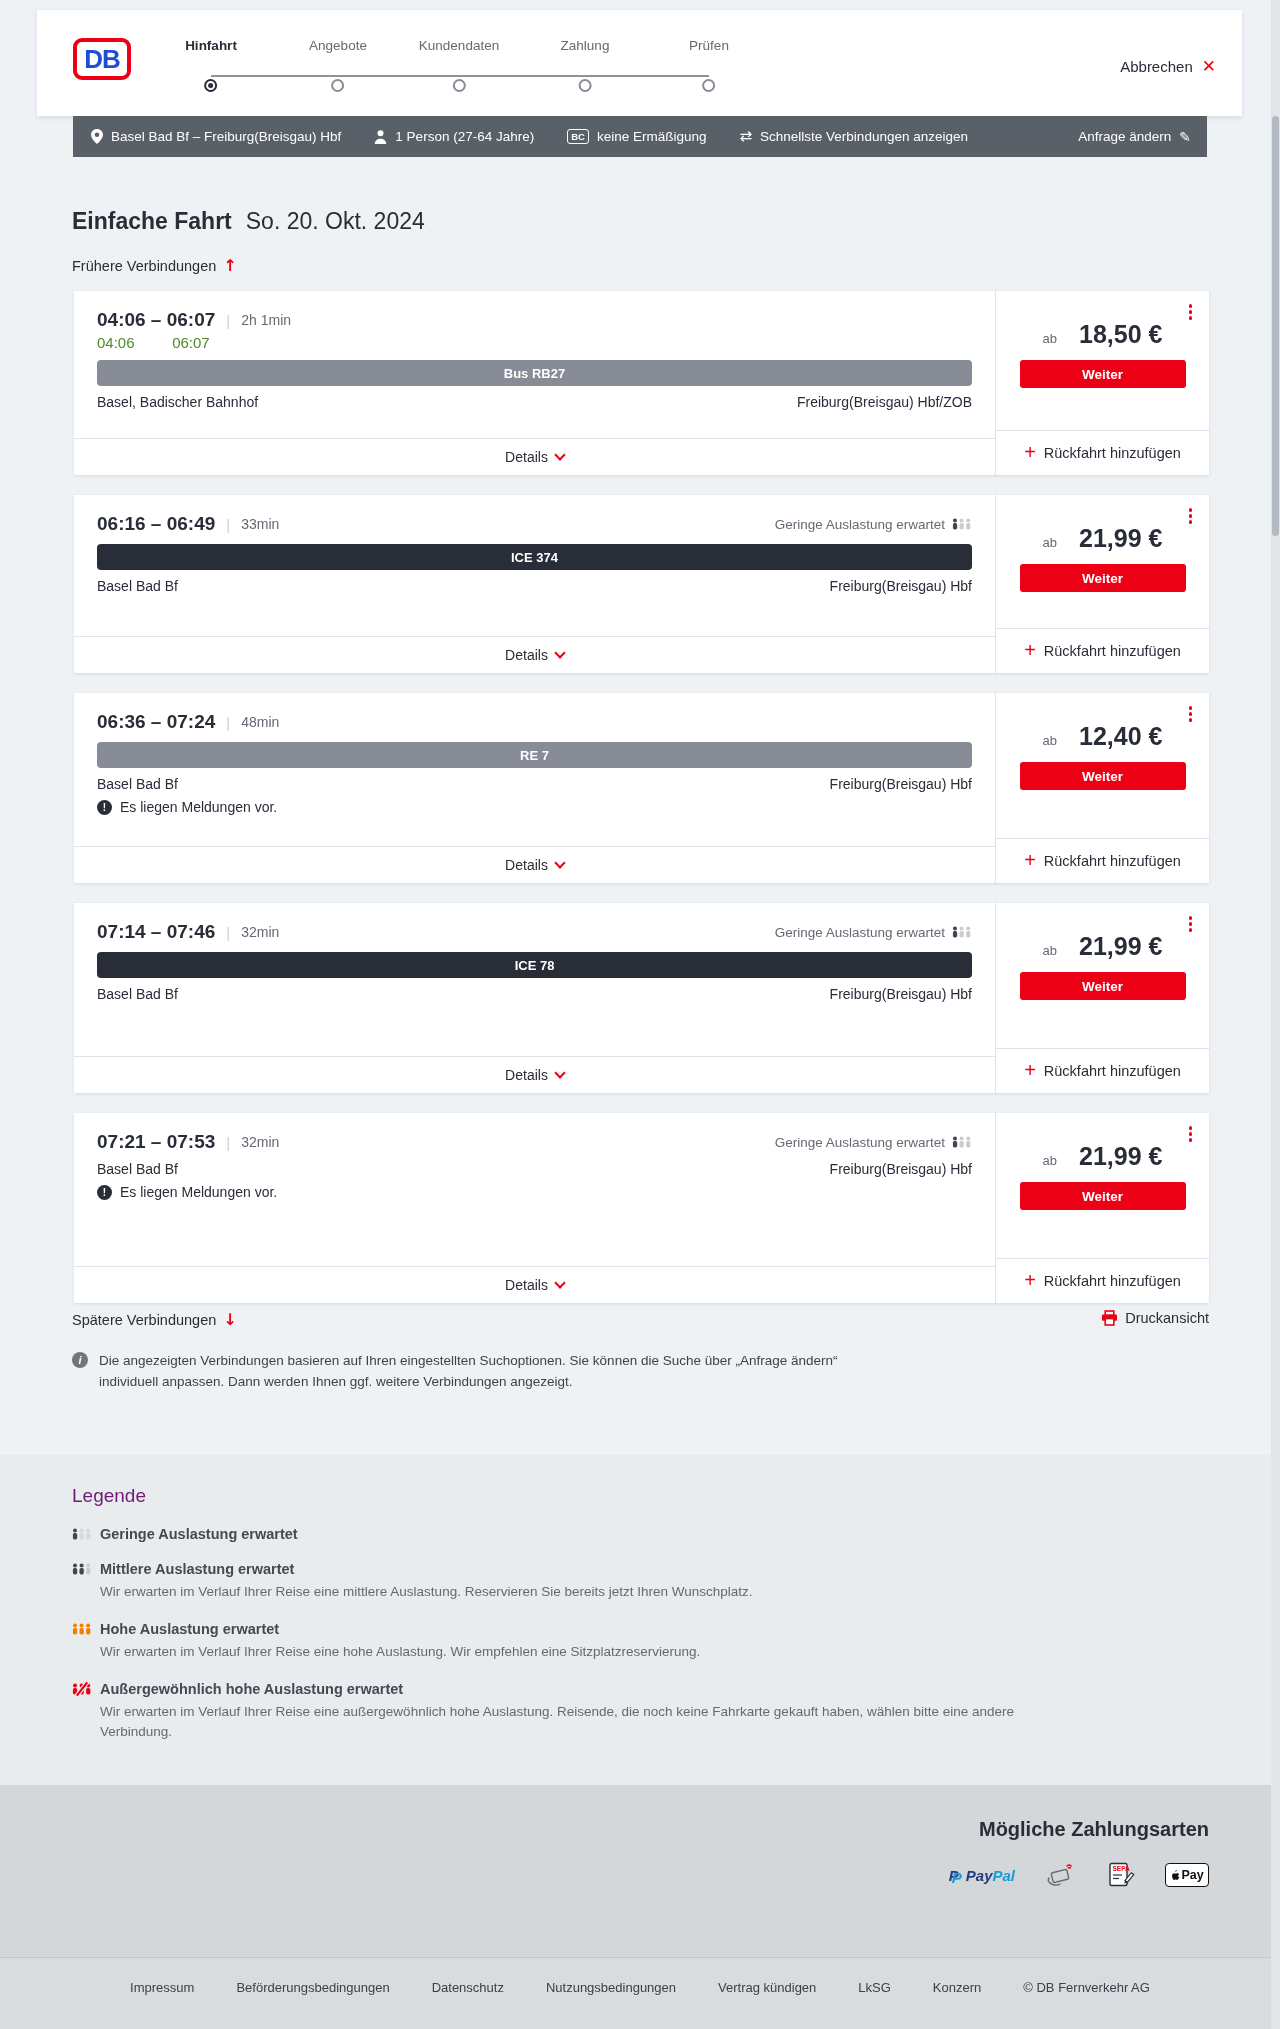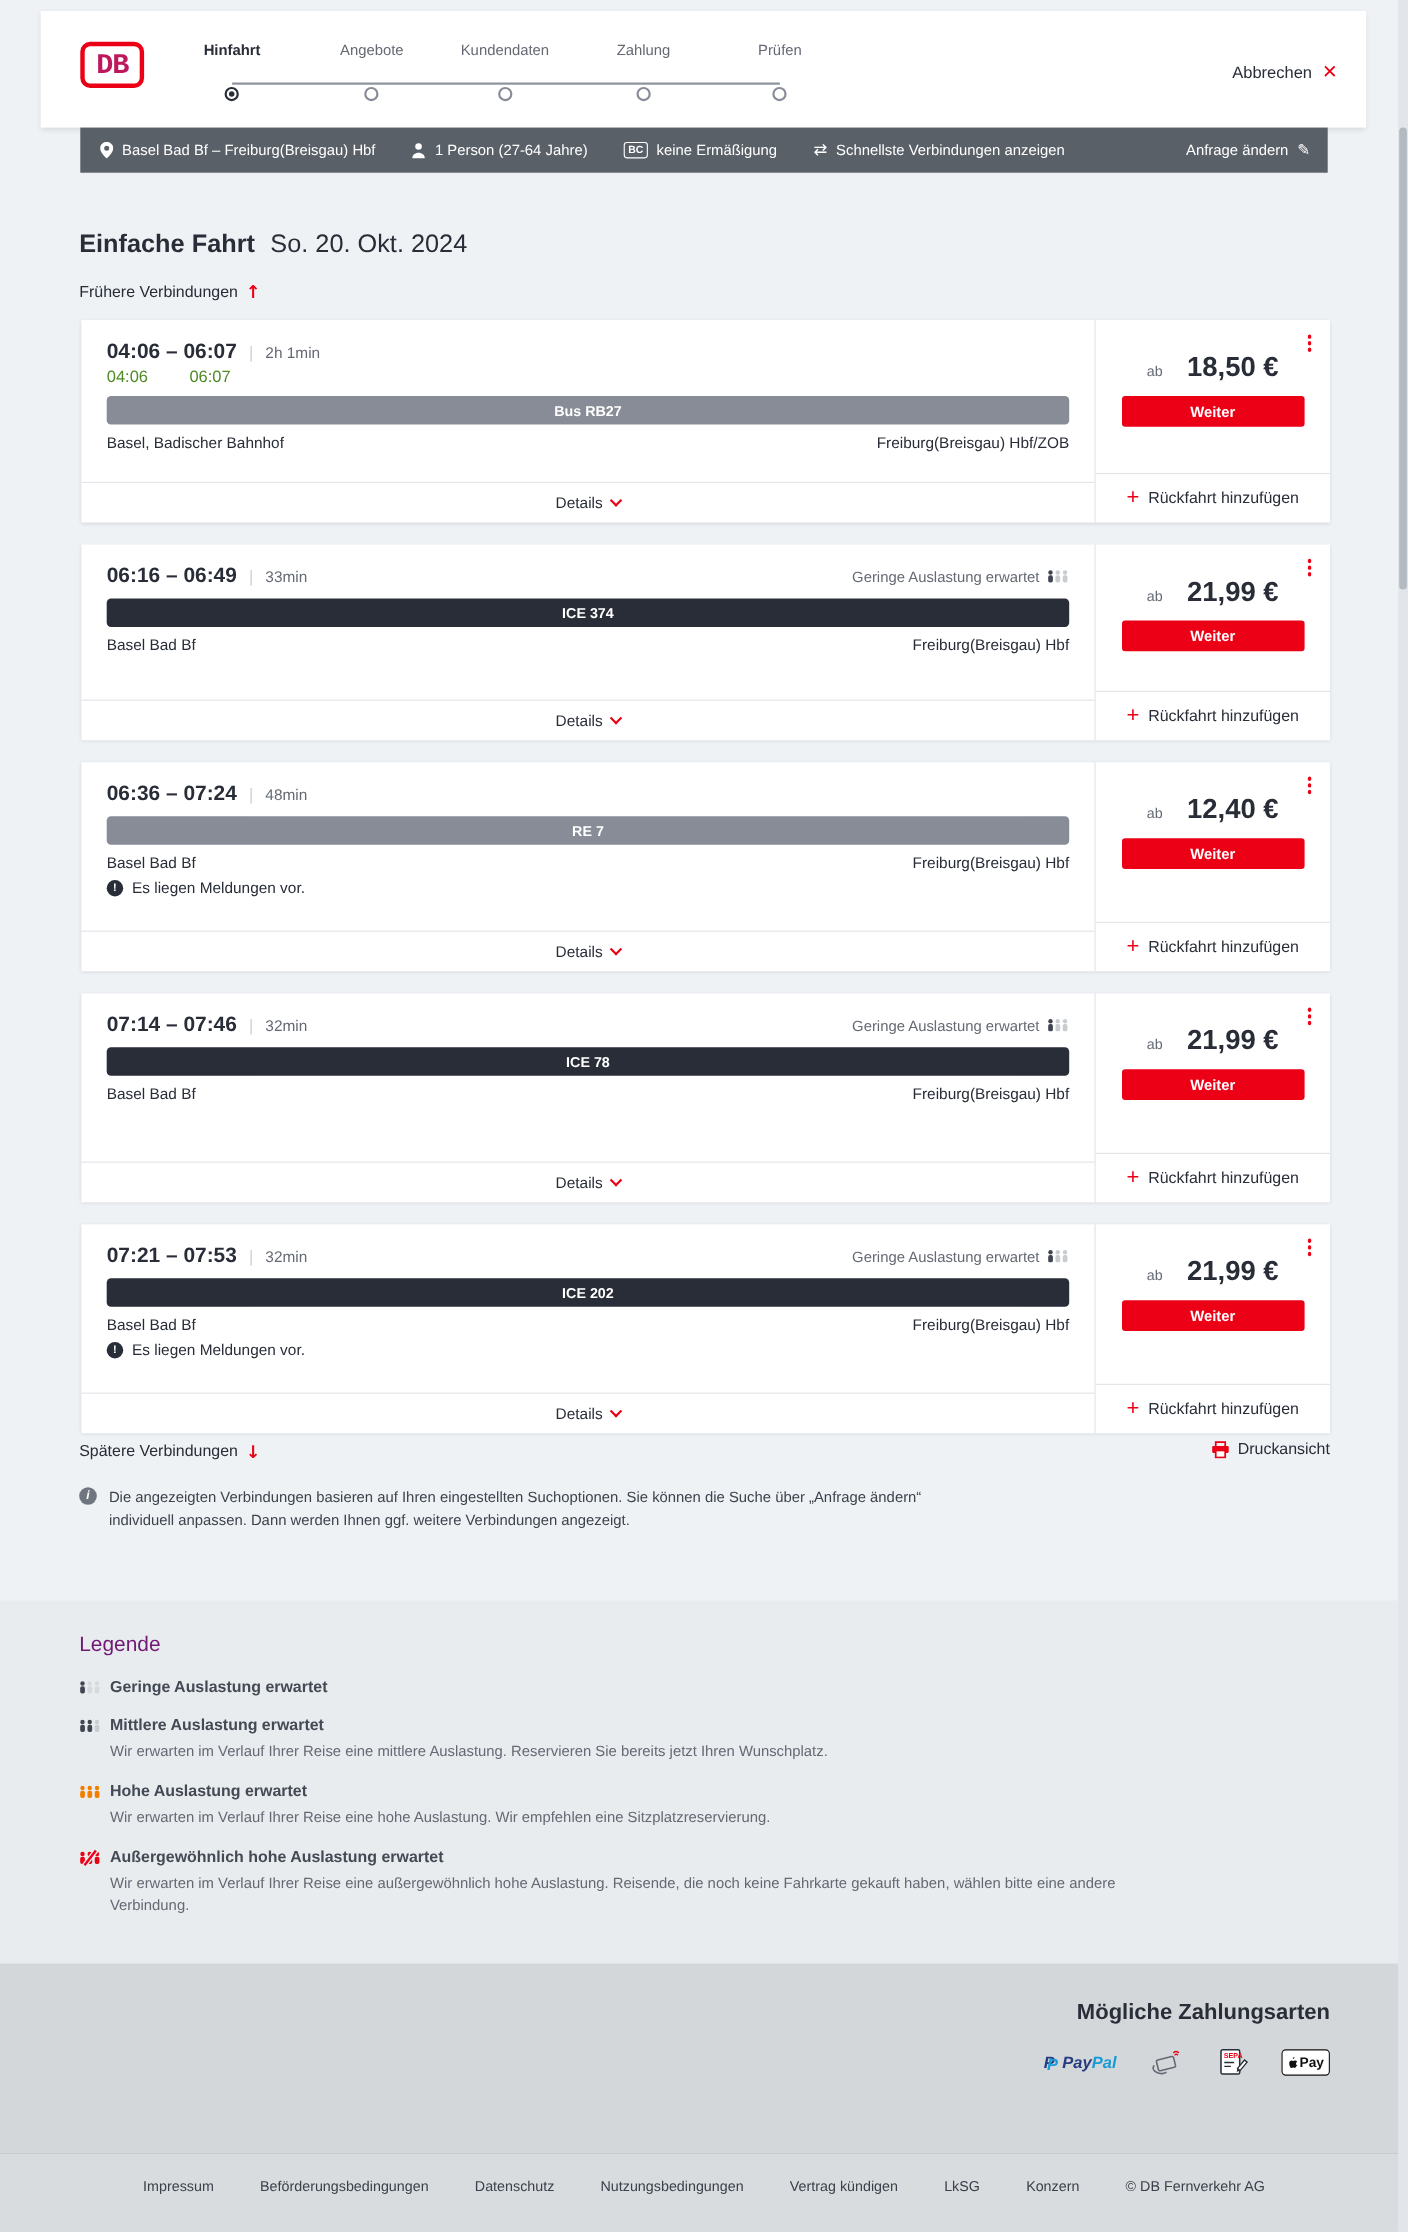--- a/index.html
+++ b/index.html
@@ -14,23 +14,22 @@
 
   
   .app-header {
     position:absolute; left:37px; top:10px; width:1205px; height:106px;
     background:#fff; box-shadow:0 2px 5px rgba(40,45,55,.12);
   }
   .db-logo {
     position:absolute; left:36px; top:28px; width:58px; height:42px;
     border:4px solid #ec0016; border-radius:9px;
     display:flex; align-items:center; justify-content:center;
-    color:#be185d; font-weight:700; font-size:26px; letter-spacing:-1px;
+    color:#1d4ed8; font-weight:700; font-size:26px; letter-spacing:-1px;
     background:#fff;
-    font-family:Liberation Mono, monospace;
   }
   .steps { position:absolute; inset:0; }
   .steps-line { position:absolute; left:174px; top:65px; width:498px; height:2px; background:#8d939d; }
   .step { position:absolute; top:28px; transform:translateX(-50%); display:flex; flex-direction:column; align-items:center; gap:26px; cursor:default; }
   .step-label { font-size:13.5px; color:#646973; white-space:nowrap; }
   .step.active .step-label { color:#282d37; font-weight:700; }
   .step-dot { width:13px; height:13px; border:2px solid #878c96; border-radius:50%; background:#fff; position:relative; }
   .step.active .step-dot { border-color:#282d37; }
   .step.active .step-dot::after { content:""; position:absolute; inset:2px; border-radius:50%; background:#282d37; }
   .cancel { position:absolute; right:26px; top:48px; display:flex; align-items:center; gap:9px; cursor:pointer; }
@@ -418,23 +417,20 @@
                 <rect x="7.5" y="5" width="4.3" height="6.5" rx="1.7"></rect>
               </g>
               <g fill="#c9cdd2">
                 <circle cx="16.2" cy="2.4" r="2"></circle>
                 <rect x="14.1" y="5" width="4.3" height="6.5" rx="1.7"></rect>
               </g>
             </svg>
           </span>
     </div>
 
-    <div class="linebar dark">
-      <span>ICE 202</span>
-    </div>
     <div class="stations">
       <span>Basel Bad Bf</span>
       <span>Freiburg(Breisgau) Hbf</span>
     </div>
     <div class="warning">
         <span class="warn-icon">!</span>
         <span>Es liegen Meldungen vor.</span>
         </div>
     <div class="details-row">
       <span>Details</span>

